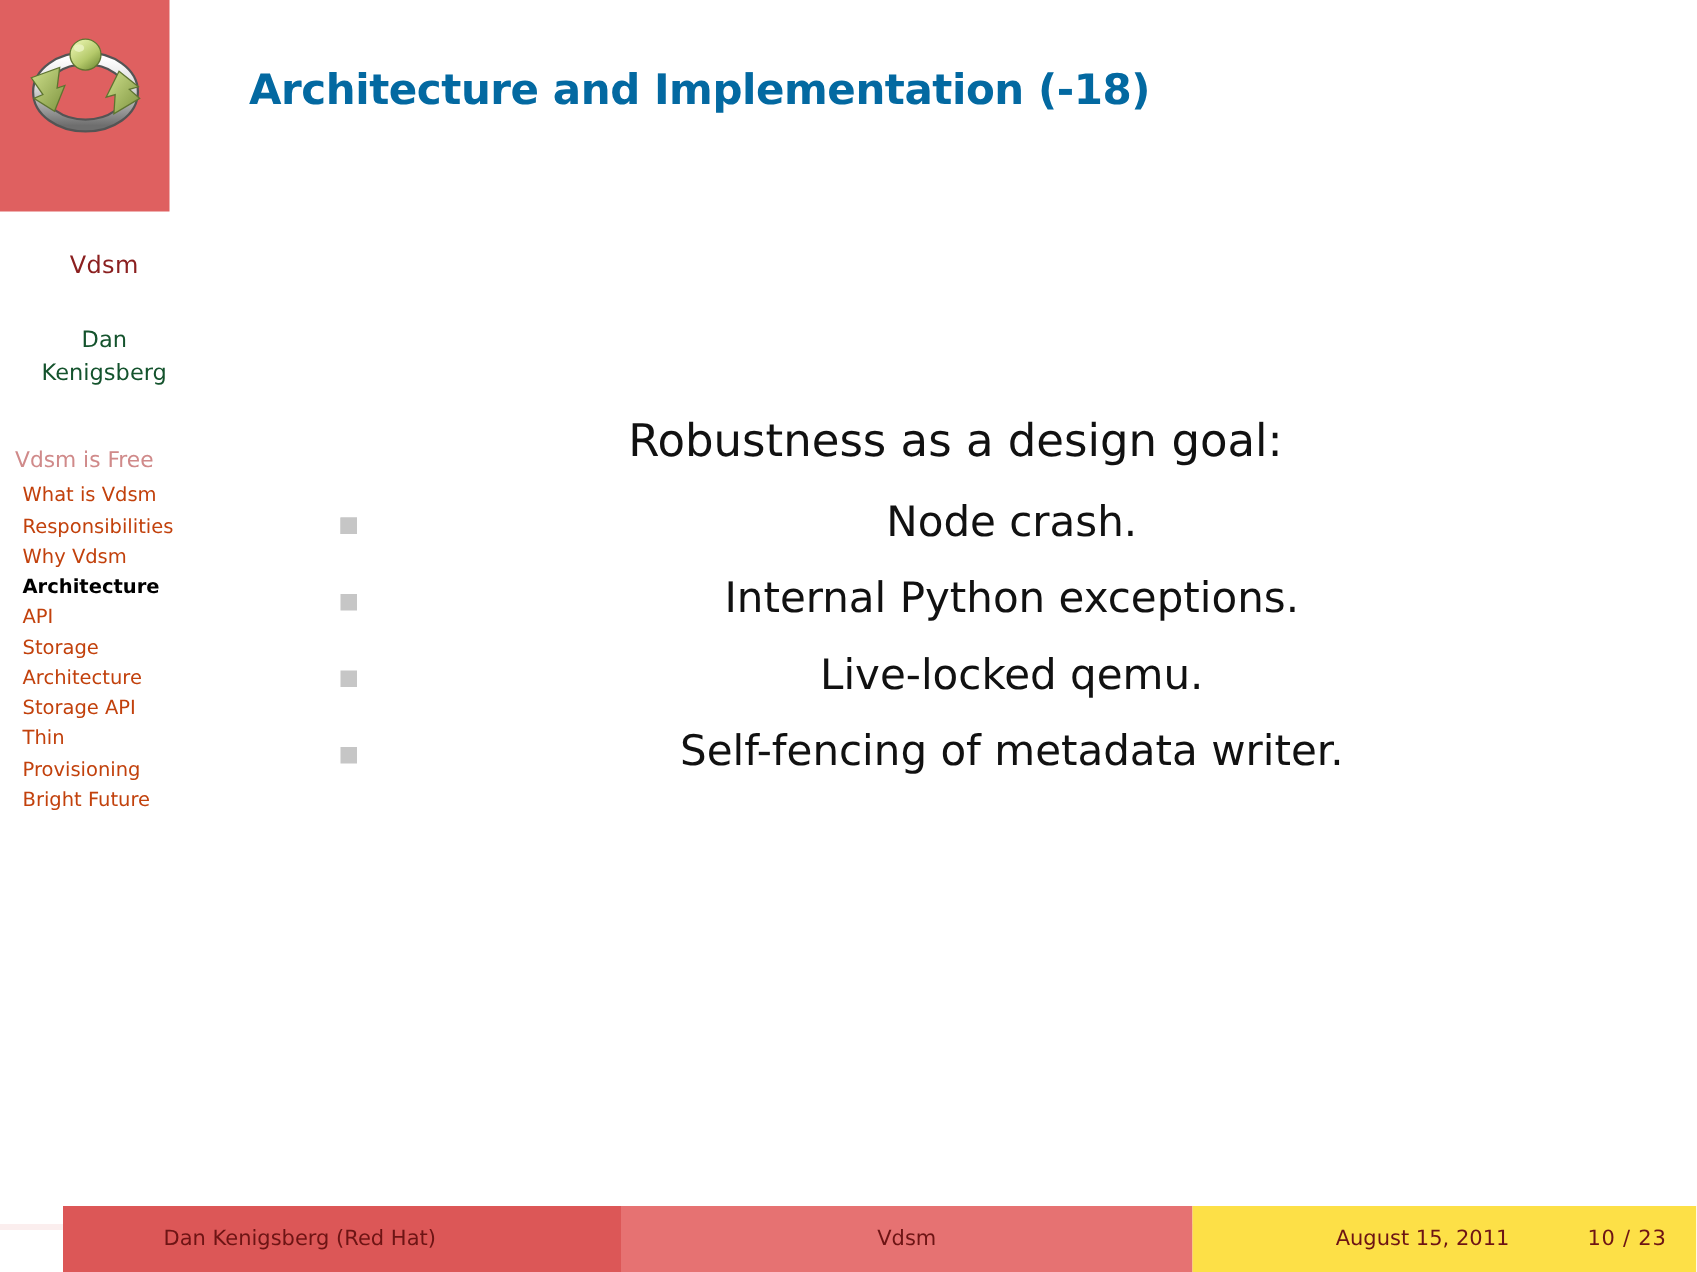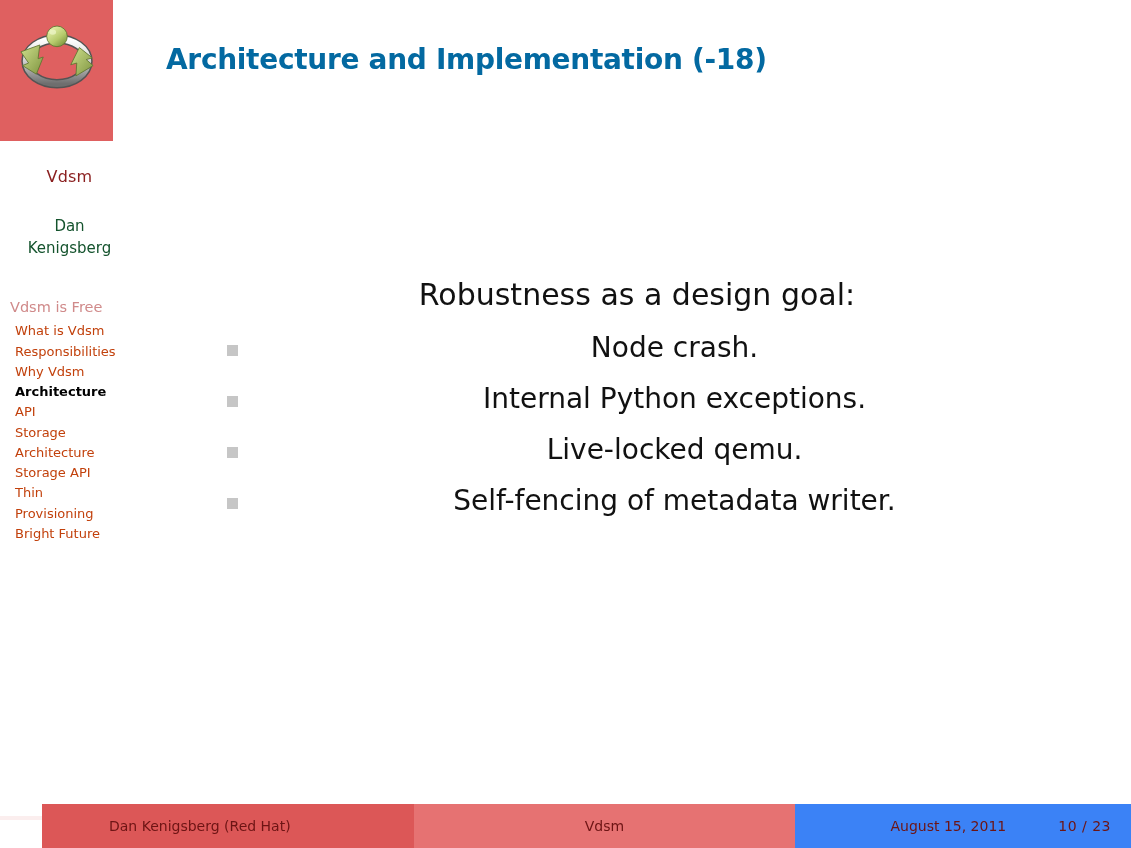--- a/index.html
+++ b/index.html
@@ -162,21 +162,21 @@
     justify-content: flex-start;
     padding-left: 67px;
   }
   .foot-middle {
     width: 381px;
     background: #e67272;
     justify-content: center;
   }
   .foot-right {
     flex: 1;
-    background: #3b82f6;
+    background: #fde047;
     justify-content: flex-end;
     padding-right: 20px;
   }
   .foot-date { margin-right: 52px; }
   .foot-page { letter-spacing: 0.5px; text-align: center; }
 </style>
 </head>
 <body>
 
 <div id="slide">

